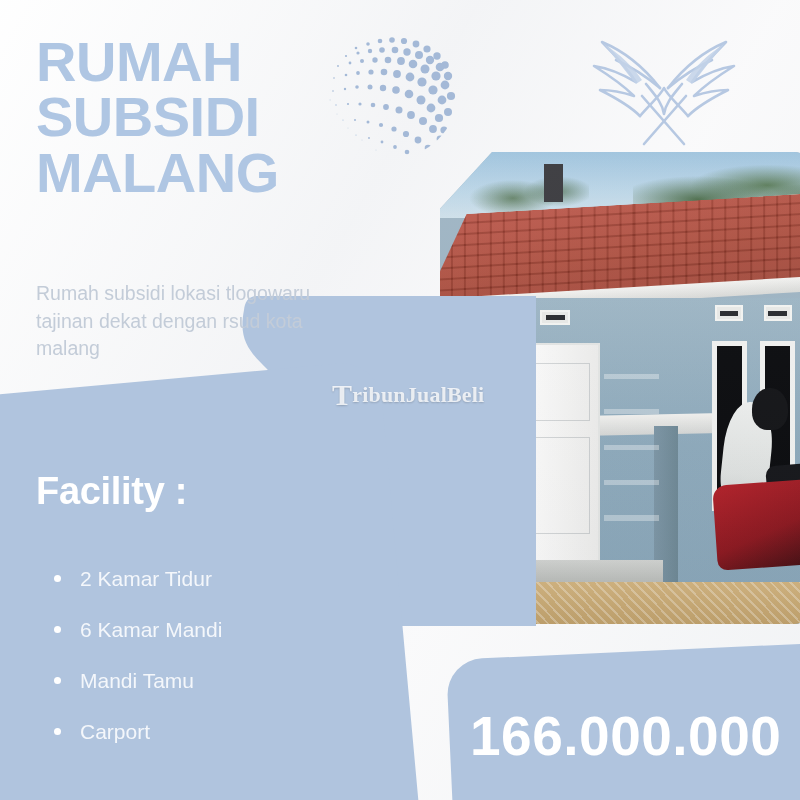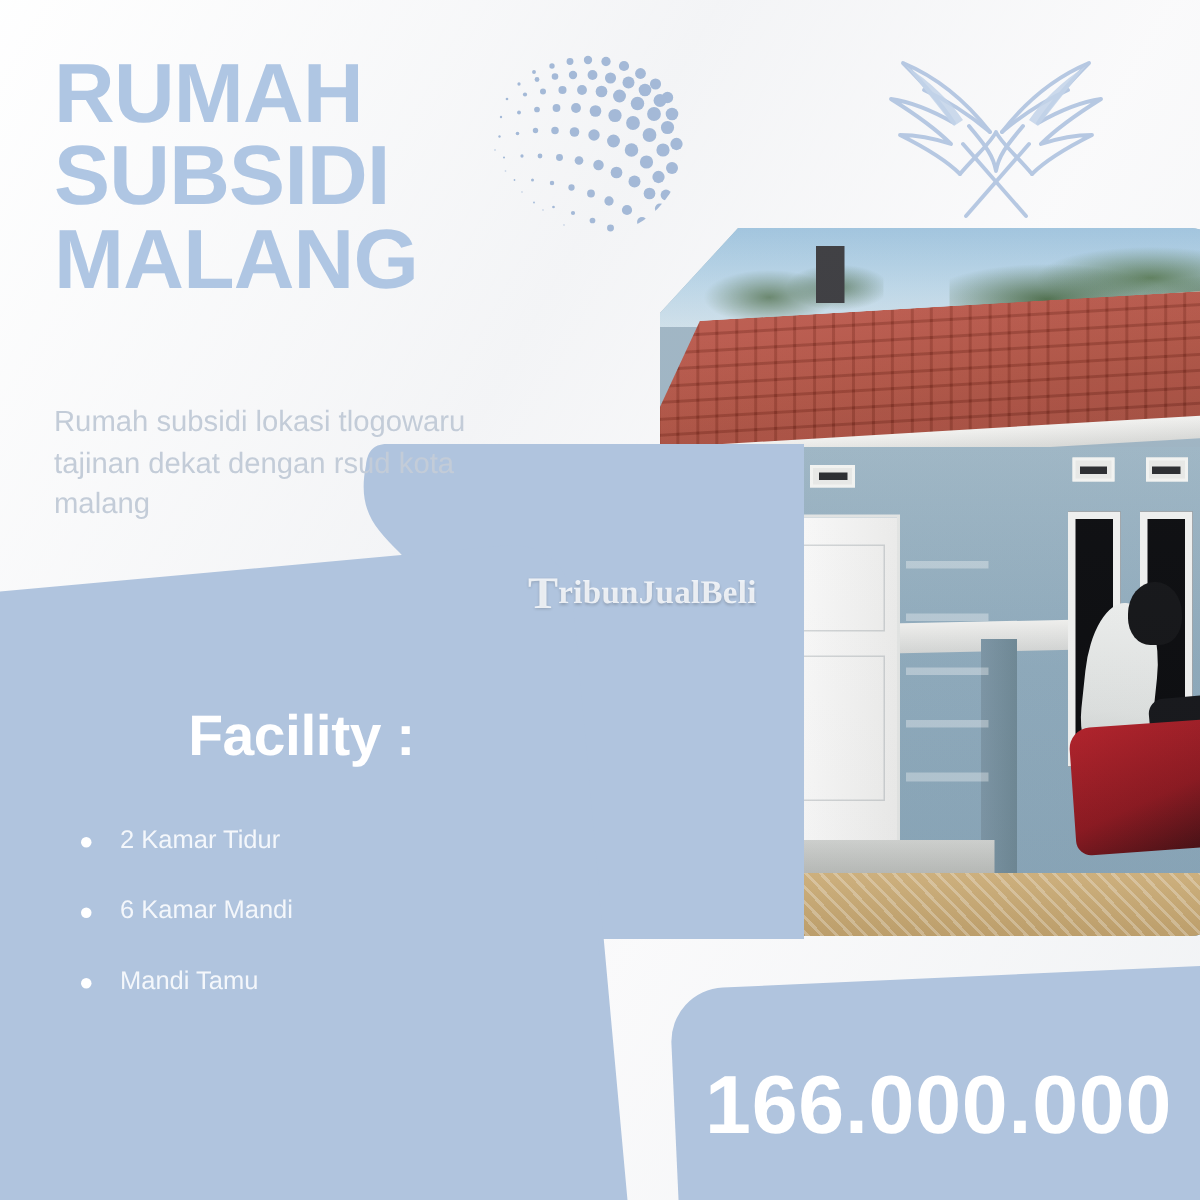--- a/index.html
+++ b/index.html
@@ -46,21 +46,21 @@
     line-height: 0.99;
     font-weight: 700;
     letter-spacing: -0.5px;
     text-transform: uppercase;
     white-space: nowrap;
   }
 
   .subtitle {
     position: absolute;
     left: 36px;
-    top: 268px;
+    top: 280px;
     width: 276px;
     z-index: 6;
     color: #c3ccd8;
     font-size: 19.5px;
     line-height: 1.42;
     font-weight: 400;
   }
 
   
   .globe {
@@ -243,21 +243,21 @@
     background: #151619; border-radius: 50% 50% 42% 42%;
   }
   .photo-shade {
     position: absolute; inset: 0;
     background: linear-gradient(180deg, rgba(255,255,255,0.03) 0%, rgba(0,0,0,0.03) 100%);
   }
 
   
   .watermark {
     position: absolute;
-    left: 352px;
+    left: 332px;
     top: 382px;
     z-index: 7;
     color: rgba(255,255,255,0.80);
     font-family: "Liberation Serif", serif;
     font-size: 22px;
     letter-spacing: 0.2px;
     font-weight: 700;
     text-shadow: 0 1px 2px rgba(0,0,0,0.18);
     white-space: nowrap;
   }
@@ -296,32 +296,31 @@
     left: 36px;
     top: 470px;
     width: 330px;
     z-index: 6;
   }
   .facility-title {
     color: #ffffff;
     font-size: 38px;
     font-weight: 700;
     letter-spacing: -0.3px;
-    margin: 0 0 38px 0;
-    text-align: center;
+    margin: 0 0 55px 0;
   }
   .facility-list {
     margin: 0;
     padding: 0 0 0 44px;
     list-style: none;
   }
   .facility-list li {
     position: relative;
     color: #f4f7fb;
-    font-size: 17px;
+    font-size: 21px;
     line-height: 1;
     margin-bottom: 30px;
     font-weight: 400;
   }
   .facility-list li .bullet {
     position: absolute;
     left: -26px;
     top: 7px;
     width: 7px;
     height: 7px;
@@ -556,20 +555,24 @@
         <span>2 Kamar Tidur</span>
       </li>
       <li>
         <span class="bullet"></span>
         <span>6 Kamar Mandi</span>
       </li>
       <li>
         <span class="bullet"></span>
         <span>Mandi Tamu</span>
       </li>
+      <li>
+        <span class="bullet"></span>
+        <span>Carport</span>
+      </li>
     </ul>
   </div>
 
   <div class="price-panel"></div>
   <div class="price-text">166.000.000</div>
 
   <div class="watermark">
     <span class="wm-t">T</span><span>ribunJualBeli</span>
   </div>
 

